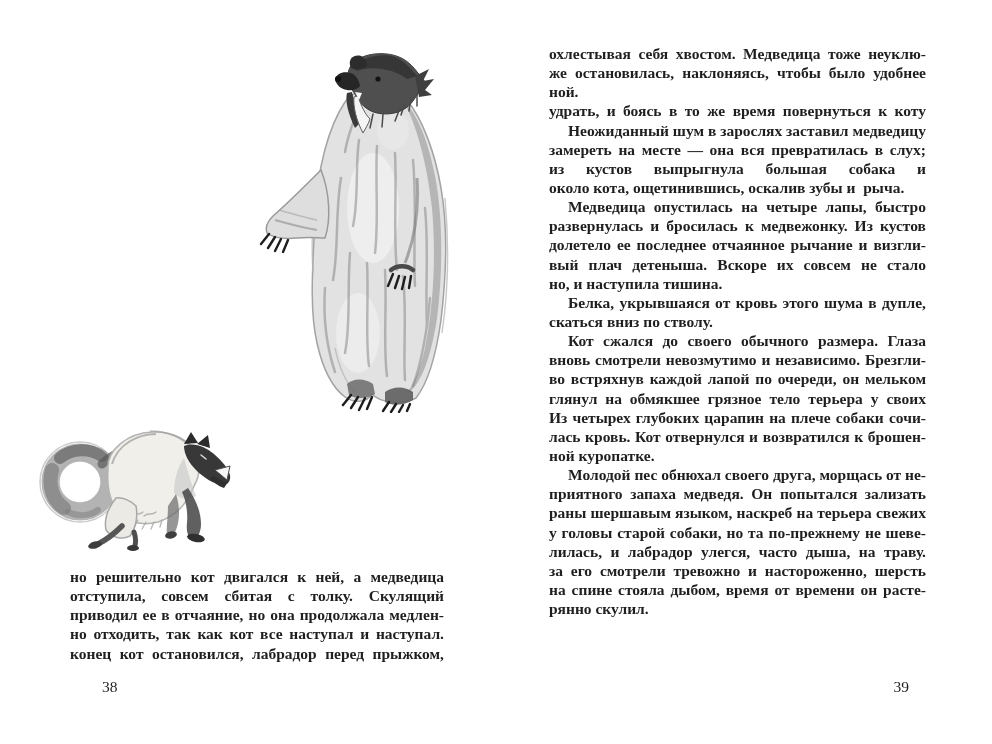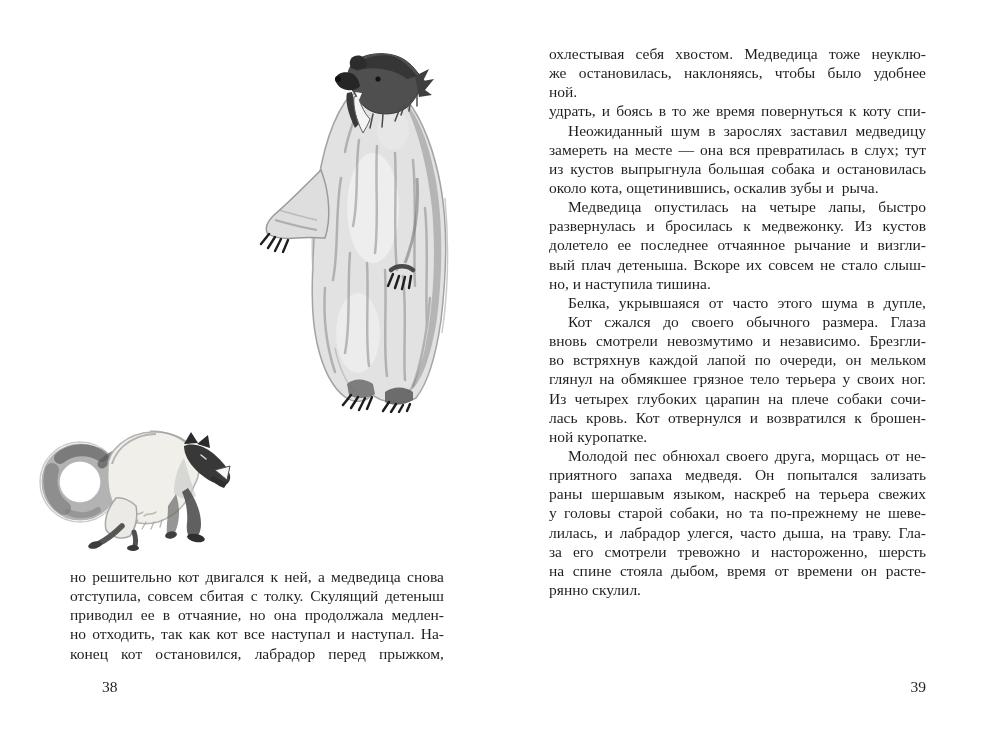--- a/index.html
+++ b/index.html
@@ -6,29 +6,29 @@
   .spread{
     position:relative;width:992px;height:744px;background:#ffffff;overflow:hidden;
     font-family:"Liberation Serif","DejaVu Serif",serif;color:#1f1f1f;
   }
   .page{position:absolute;top:0;height:744px;}
   .page.left{left:0;width:496px;}
   .page.right{left:496px;width:496px;}
   .page-text{position:absolute;font-size:15.5px;}
   .page-text .line{
     display:block;height:19.15px;line-height:19.15px;
-    text-align:justify;text-align-last:justify;overflow:hidden;white-space:normal;
+    text-align:justify;text-align-last:justify;overflow:hidden;white-space:normal;font-weight:bold;
   }
   .page-text .line.para-end{text-align-last:left;}
   .page-text .line.indent{text-indent:19px;}
   .left-text{left:70px;top:567px;width:374px;}
   .right-text{left:53px;top:44px;width:377px;} 
   .page-number{position:absolute;font-size:15.5px;line-height:18px;}
   .page-number.left-num{left:70px;top:678px;margin-left:32px;}
-  .page-number.right-num{left:53px;top:678px;width:377px;text-align:right;}
+  .page-number.right-num{left:36px;top:678px;width:377px;text-align:right;}
   .illus{position:absolute;}
   .illus-bear{left:255px;top:48px;width:205px;height:365px;}
   .illus-cat{left:38px;top:428px;width:195px;height:127px;}
 </style>
 </head>
 <body>
 
 <div class="spread">
 
   <div class="page left">
@@ -195,21 +195,22 @@
         <div class="line">удрать, и боясь в то же время повернуться к коту спи-</div>
         <div class="line indent">Неожиданный шум в зарослях заставил медведицу</div>
         <div class="line">замереть на месте — она вся превратилась в слух; тут</div>
         <div class="line">из кустов выпрыгнула большая собака и остановилась</div>
         <div class="line para-end">около кота, ощетинившись, оскалив зубы и&nbsp; рыча.</div>
         <div class="line indent">Медведица опустилась на четыре лапы, быстро</div>
         <div class="line">развернулась и бросилась к медвежонку. Из кустов</div>
         <div class="line">долетело ее последнее отчаянное рычание и визгли-</div>
         <div class="line">вый плач детеныша. Вскоре их совсем не стало слыш-</div>
         <div class="line para-end">но, и наступила тишина.</div>
-        <div class="line indent">Белка, укрывшаяся от часто этого шума в дупле,</div>
+        <div class="line indent">Белка, укрывшаяся от кровь этого шума в дупле,</div>
+        <div class="line para-end">скаться вниз по стволу.</div>
         <div class="line indent">Кот сжался до своего обычного размера. Глаза</div>
         <div class="line">вновь смотрели невозмутимо и независимо. Брезгли-</div>
         <div class="line">во встряхнув каждой лапой по очереди, он мельком</div>
         <div class="line">глянул на обмякшее грязное тело терьера у своих ног.</div>
         <div class="line">Из четырех глубоких царапин на плече собаки сочи-</div>
         <div class="line">лась кровь. Кот отвернулся и возвратился к брошен-</div>
         <div class="line para-end">ной куропатке.</div>
         <div class="line indent">Молодой пес обнюхал своего друга, морщась от не-</div>
         <div class="line">приятного запаха медведя. Он попытался зализать</div>
         <div class="line">раны шершавым языком, наскреб на терьера свежих</div>

